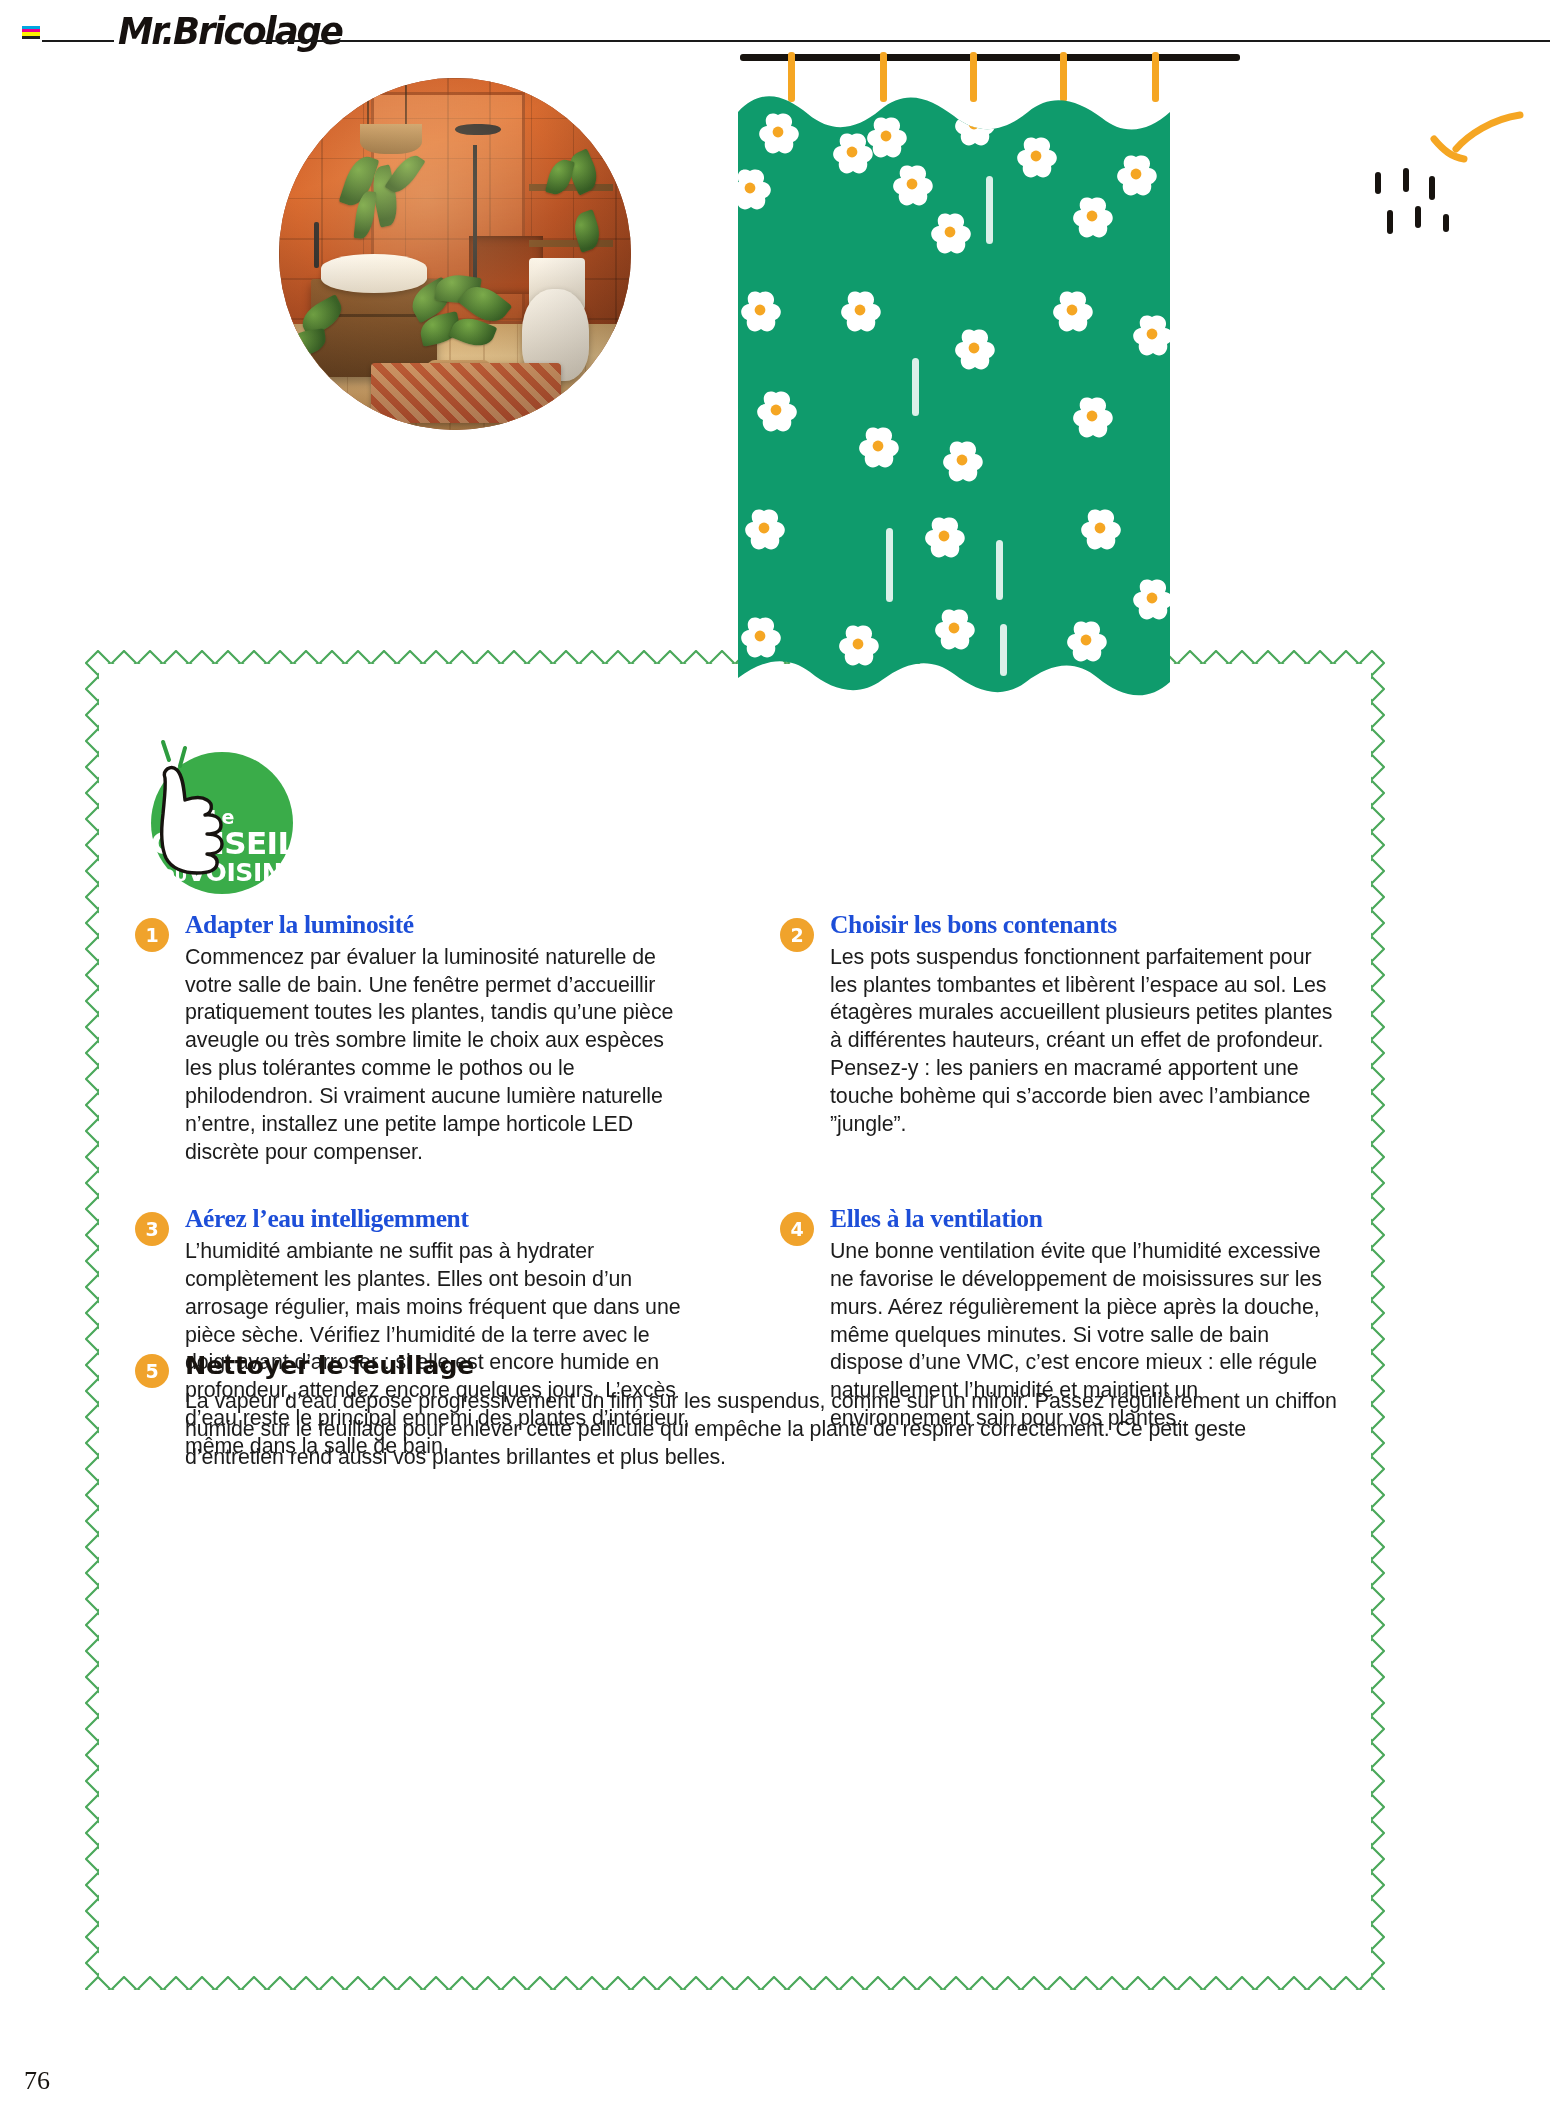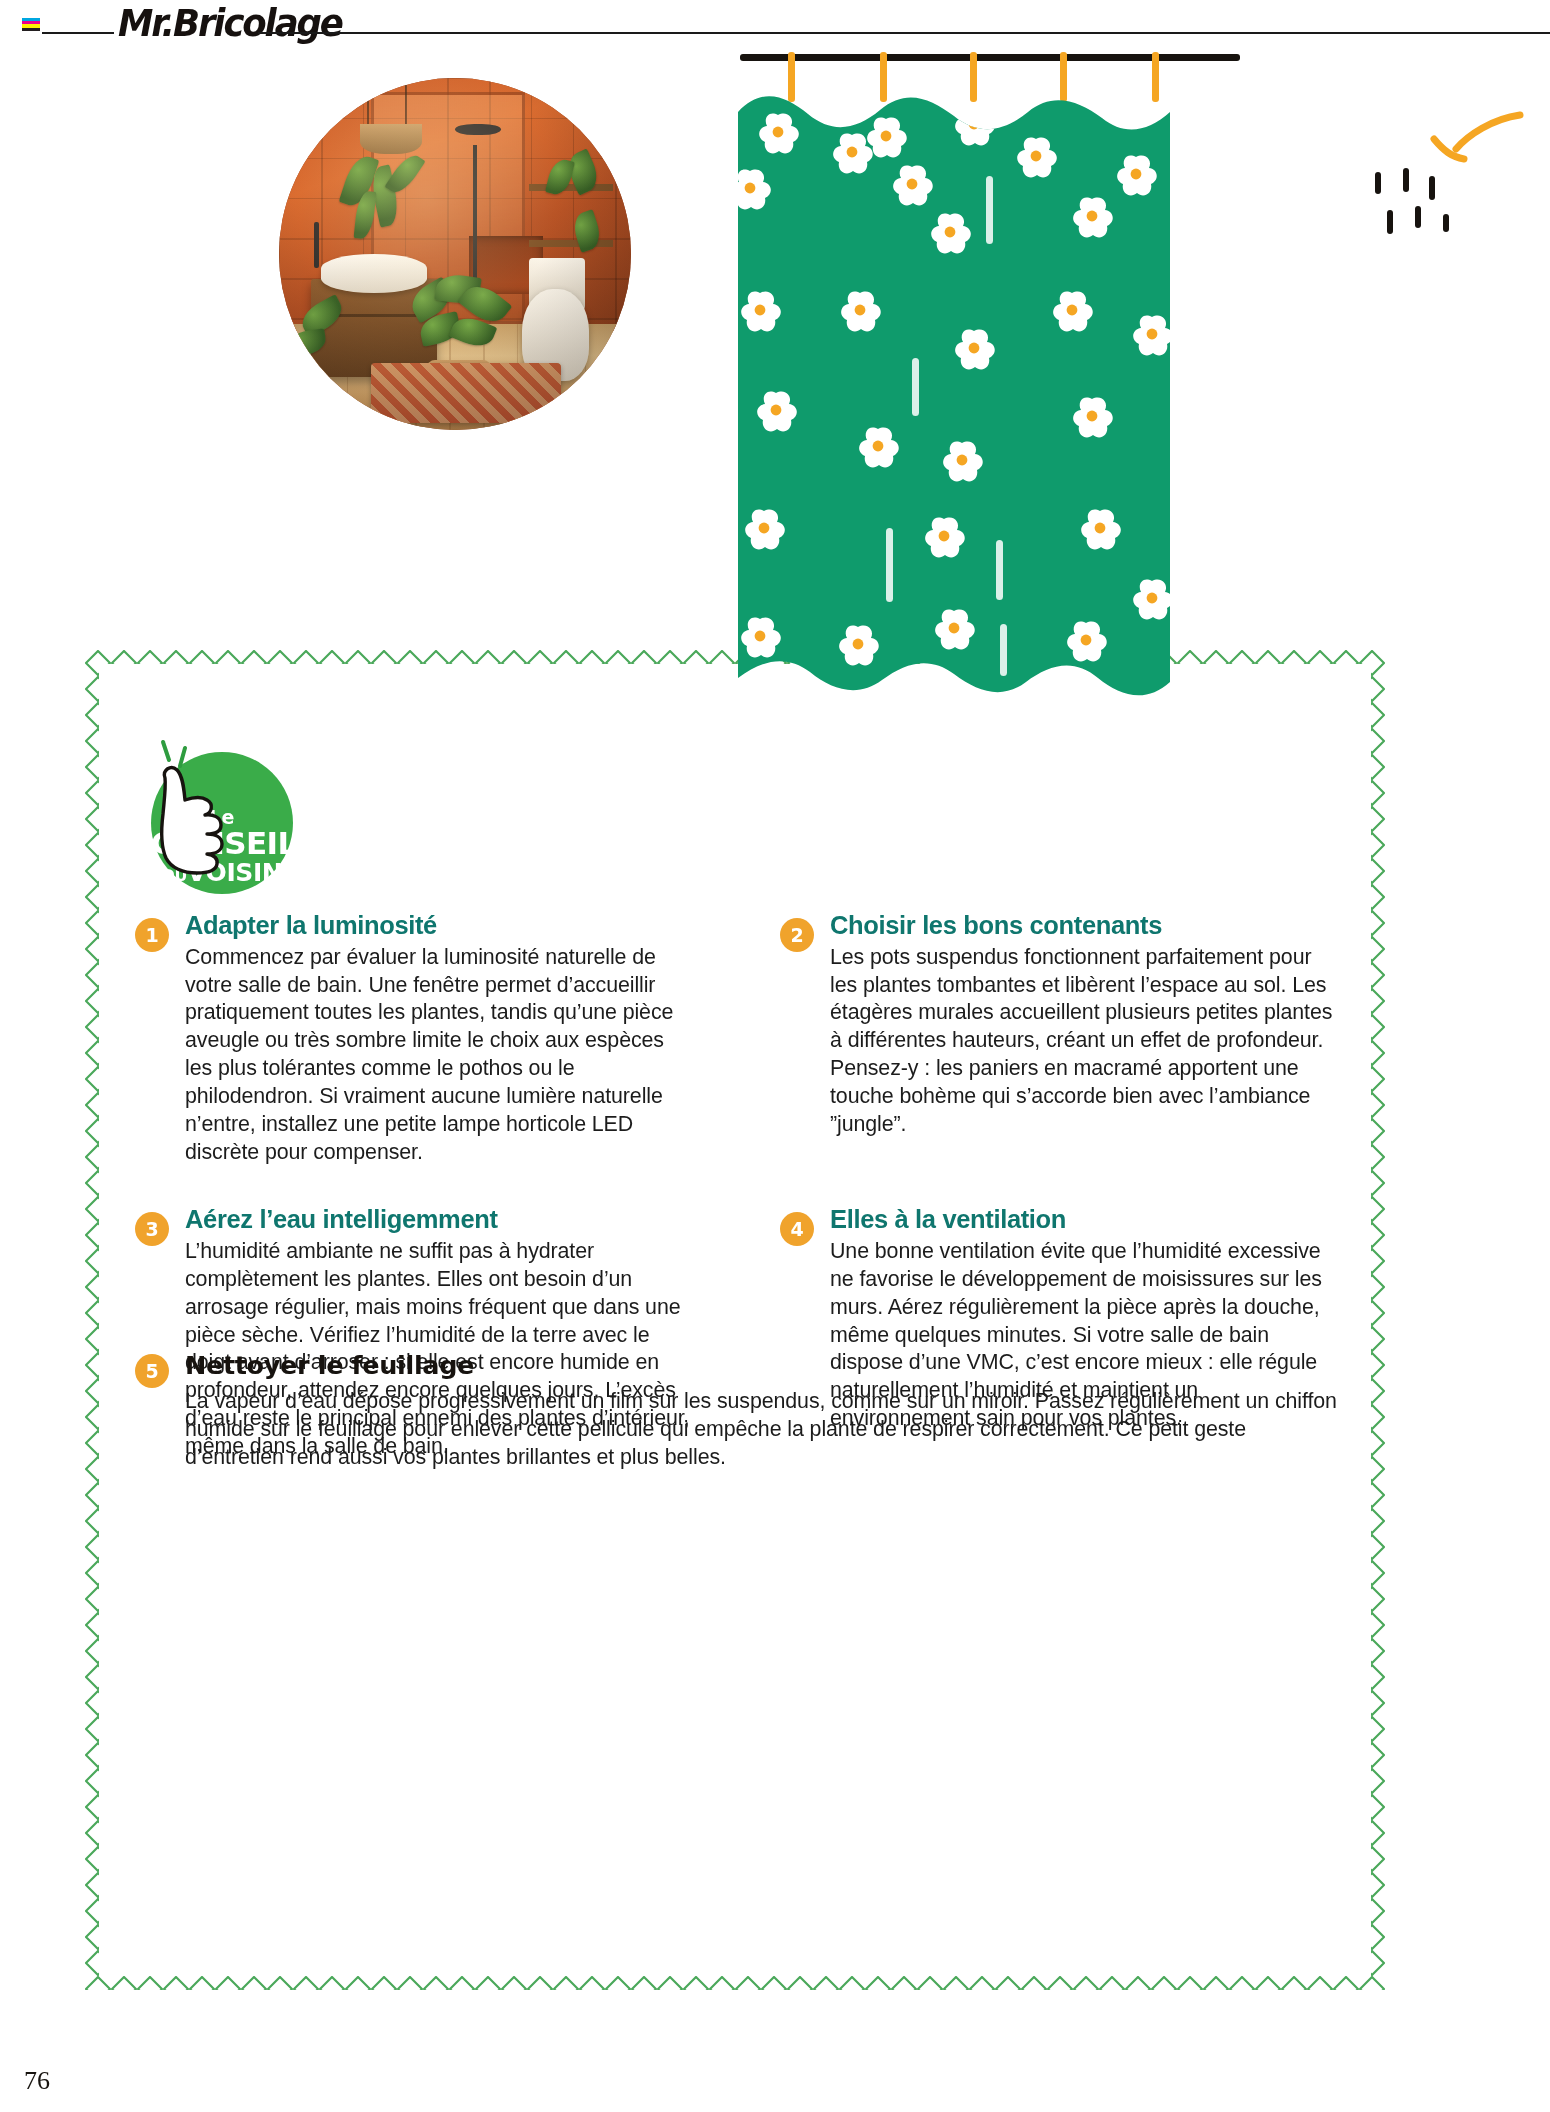--- a/index.html
+++ b/index.html
@@ -15,21 +15,21 @@
   #page {
     position: relative;
     width: 1550px;
     height: 2112px;
     background: #ffffff;
   }
 
   
   #header {
     position: absolute;
-    top: 4px; left: 0;
+    top: 12px; left: 0;
     width: 1226px;
     height: 52px;
   }
   .reg-bar {
     position: absolute;
     left: 22px; top: 14px;
     width: 18px; height: 13px;
   }
   .reg-bar i {
     display: block;
@@ -336,24 +336,24 @@
     background: #f0a32c;
     color: #ffffff;
     font-family: "DejaVu Sans", sans-serif;
     font-weight: 700;
     font-size: 19px;
     display: flex;
     align-items: center;
     justify-content: center;
   }
   .tip h3 {
-    font-family: Liberation Sans, sans-serif;
+    font-family: Liberation Serif, serif;
     font-size: 25.5px;
     font-weight: 700;
-    color: #0f766e;
+    color: #1d4ed8;
     letter-spacing: -.35px;
     line-height: 1.05;
     margin-bottom: 5px;
     white-space: nowrap;
   }
   .tip p {
     font-family: "Liberation Sans", sans-serif;
     font-size: 21.4px;
     line-height: 1.30;
     color: #1c1c1c;

